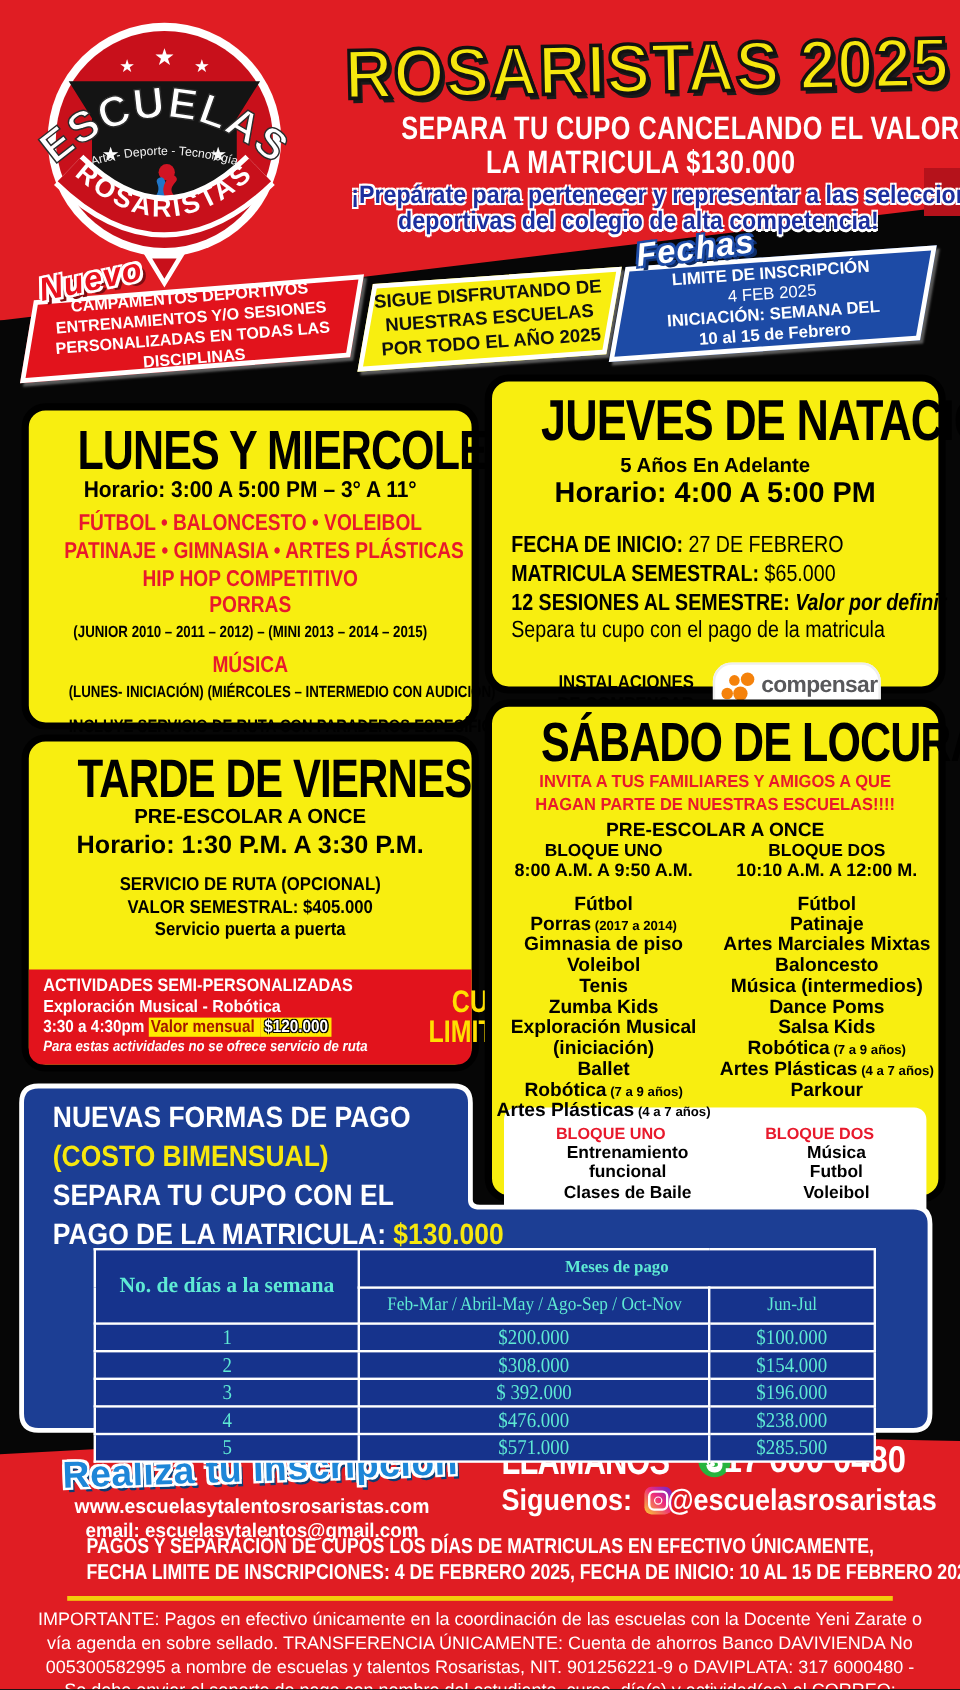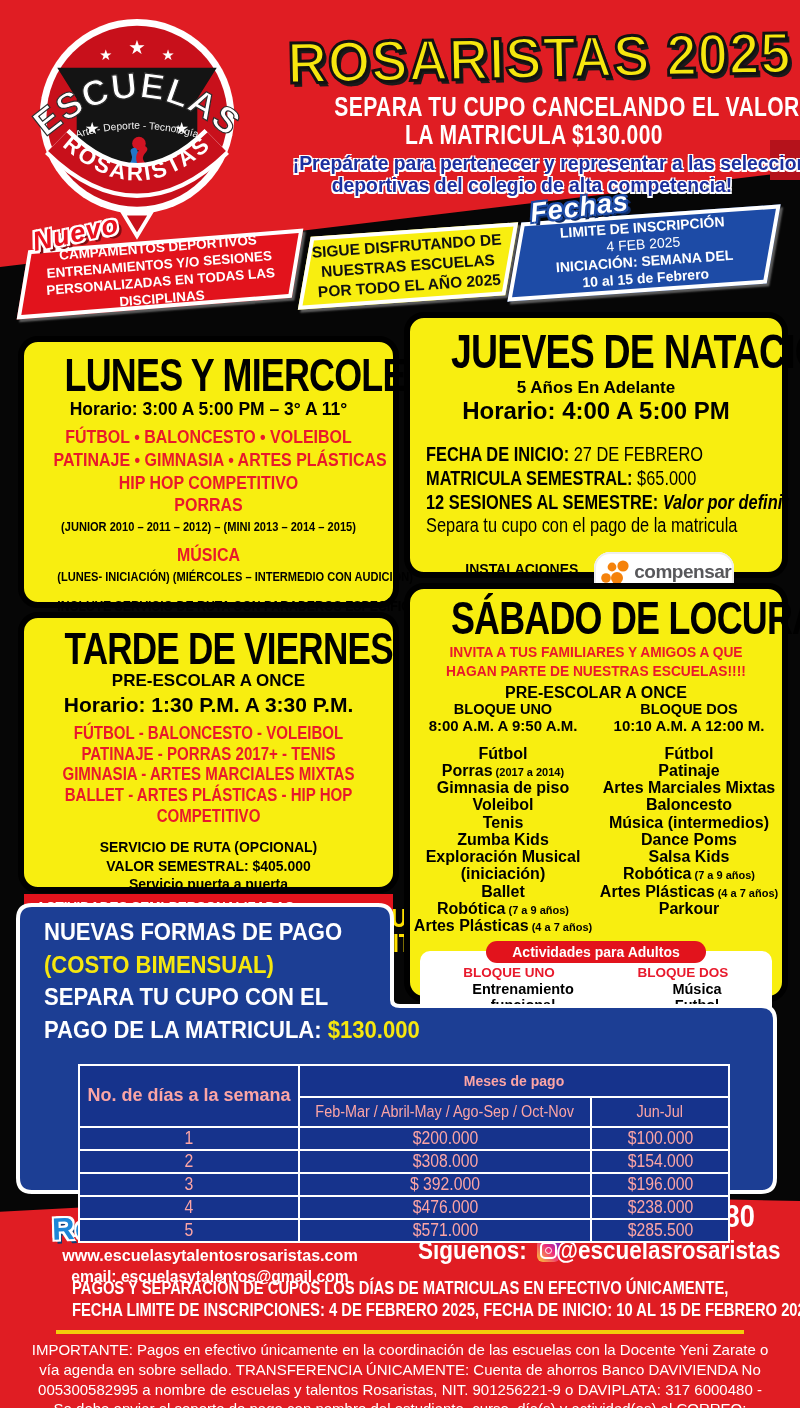--- a/index.html
+++ b/index.html
@@ -108,21 +108,21 @@
   .ad-bname{color:#e8192c;font-weight:900;font-size:13.5px;line-height:1.2;}
   .ad-item{font-weight:800;font-size:14.5px;line-height:1.15;margin-left:28px;}
   .tiny{font-size:10.5px;font-weight:800;line-height:1.2;}
 
   
   .pay-svg{position:absolute;left:0;top:0;pointer-events:none;}
   .pago-text{position:absolute;left:44px;top:916px;color:#fff;font-weight:900;font-size:24.5px;
     line-height:1.33;z-index:2;}
   .pago-text div{transform:scaleX(.9);transform-origin:0 50%;white-space:nowrap;}
   .yellow{color:#f6e70e;}
-  .pay-table{position:absolute;left:78px;top:1064px;z-index:2;border-collapse:collapse;color:#fca5a5;}
+  .pay-table{position:absolute;left:78px;top:1040px;z-index:2;border-collapse:collapse;color:#5eead4;font-family:Liberation Serif, serif;}
   .pay-table th,.pay-table td{border:2px solid #fff;background:#16338c;text-align:center;padding:0;}
   .pay-table .h-days{width:218px;font-size:18px;font-weight:700;line-height:1.1;}
   .pay-table .h-group{font-size:14px;font-weight:700;height:30px;}
   .pay-table .h-sub1{width:290px;font-size:16px;font-weight:400;height:28px;}
   .pay-table .h-sub2{width:136px;font-size:16px;font-weight:400;}
   .pay-table td{font-size:17.5px;font-weight:400;height:21px;}
   .cellv{display:inline-block;transform:scaleX(.9);white-space:nowrap;}
 
   
   .footer{position:absolute;left:0;top:1190px;width:800px;height:218px;background:#e01d23;
@@ -266,27 +266,20 @@
         <div class="comp-name">compensar</div>
         <div class="comp-sede">SEDE AV.68</div>
       </div>
     </div>
   </div>
 
   <div id="viernes" class="ybox">
     <div class="b-title" style="font-size:45px;">TARDE DE VIERNES</div>
     <div class="v-grades">PRE-ESCOLAR A ONCE</div>
     <div class="v-hor">Horario: 1:30 P.M. A 3:30 P.M.</div>
-    <div class="v-acts">
-        <div class="v-act">FÚTBOL - BALONCESTO - VOLEIBOL</div>
-        <div class="v-act">PATINAJE - PORRAS 2017+ - TENIS</div>
-        <div class="v-act">GIMNASIA - ARTES MARCIALES MIXTAS</div>
-        <div class="v-act">BALLET - ARTES PLÁSTICAS - HIP HOP</div>
-        <div class="v-act">COMPETITIVO</div>
-      </div>
     <div class="v-serv-wrap">
         <div class="v-serv">SERVICIO DE RUTA (OPCIONAL)</div>
         <div class="v-serv">VALOR SEMESTRAL: $405.000</div>
         <div class="v-serv">Servicio puerta a puerta</div>
       </div>
     <div class="strip">
       <div class="strip-left">
         <div class="s1">ACTIVIDADES SEMI-PERSONALIZADAS</div>
         <div class="s2">Exploración Musical - Robótica</div>
         <div class="s3"><b>3:30 a 4:30pm </b><b class="hlA">Valor mensual </b><b class="hlB">$120.000</b></div>
@@ -332,21 +325,20 @@
             <div class="s-item">Baloncesto</div>
             <div class="s-item">Música (intermedios)</div>
             <div class="s-item">Dance Poms</div>
             <div class="s-item">Salsa Kids</div>
             <div class="s-item"><span>Robótica</span><span class="small-sub"> (7 a 9 años)</span></div>
             <div class="s-item"><span>Artes Plásticas</span><span class="small-sub"> (4 a 7 años)</span></div>
             <div class="s-item">Parkour</div>
           </div>
       </div>
     </div>
-    <div class="ad-pill">Actividades para Adultos</div>
     <div class="ad-box">
       <div class="ad-col">
         <div class="ad-bname">BLOQUE UNO</div>
         <div>
             <div class="ad-item">Entrenamiento funcional</div>
             <div class="ad-item">Clases de Baile</div>
             <div class="ad-item tiny"><span>(Bachata – Salsa – Ritmo Latino)</span></div>
             <div class="ad-item">Baloncesto</div>
             <div class="ad-item">Artes Plásticas</div>
           </div>

